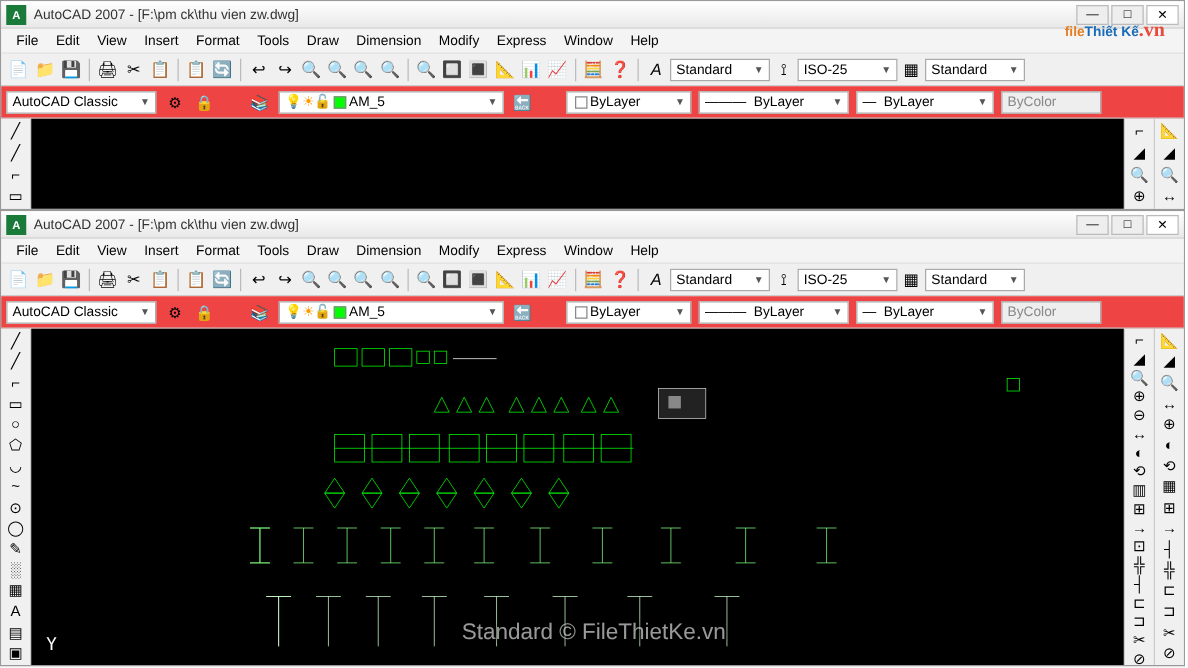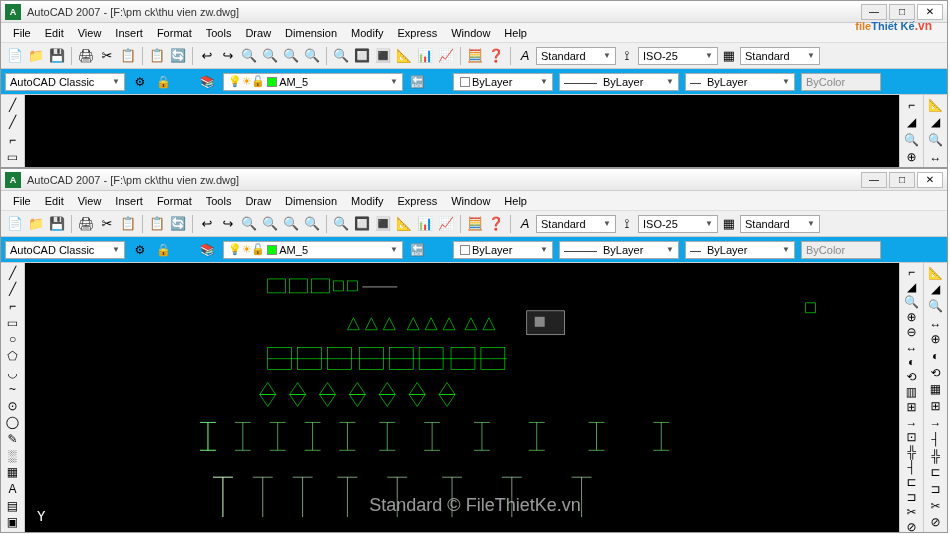--- a/index.html
+++ b/index.html
@@ -18,36 +18,36 @@
 
 .menubar { height: 20px; display: flex; align-items: center; padding: 0 6px; gap: 2px; background: #f4f4f4; border-bottom: 1px solid #ddd; }
 .menubar .menu-item { padding: 2px 6px; cursor: pointer; }
 
 .toolbar { height: 26px; display: flex; align-items: center; padding: 0 4px; gap: 1px; background: #f0f0f0; border-bottom: 1px solid #ccc; }
 .toolbar .tb-btn { width: 20px; height: 20px; display: flex; align-items: center; justify-content: center; border: 1px solid transparent; cursor: pointer; font-size: 13px; }
 .toolbar .sep { width: 1px; height: 18px; background: #bbb; margin: 0 3px; }
 .toolbar .dd { height: 18px; border: 1px solid #aaa; background: #fff; display: flex; align-items: center; padding: 0 4px; font-size: 11px; }
 .toolbar .dd-arrow { margin-left: auto; font-size: 8px; color: #555; }
 
-.workspace-bar { height: 26px; display: flex; align-items: center; padding: 0 4px; gap: 6px; background: #0ea5e9; border-bottom: 1px solid #ccc; }
+.workspace-bar { height: 26px; display: flex; align-items: center; padding: 0 4px; gap: 6px; background: #ef4444; border-bottom: 1px solid #ccc; }
 .workspace-bar .dd { height: 18px; border: 1px solid #aaa; background: #fff; display: flex; align-items: center; padding: 0 4px; font-size: 11px; }
 .workspace-bar .dd-arrow { margin-left: auto; font-size: 8px; color: #555; }
 .workspace-bar .mini-btn { width: 18px; height: 18px; display: flex; align-items: center; justify-content: center; cursor: pointer; font-size: 12px; }
 
 .main-area { display: flex; height: calc(100% - 94px); }
 .draw-toolbar, .right-toolbar { width: 24px; background: #f0f0f0; display: flex; flex-direction: column; align-items: center; padding: 2px 0; gap: 1px; border-right: 1px solid #ccc; }
 .right-toolbar { border-right: none; border-left: 1px solid #ccc; }
 .draw-toolbar .db, .right-toolbar .db { width: 20px; height: 18px; display: flex; align-items: center; justify-content: center; cursor: pointer; font-size: 12px; }
 
 .canvas { flex: 1; background: #000; position: relative; overflow: hidden; }
 .canvas .crosshair { position: absolute; color: #fff; font-family: monospace; font-size: 14px; }
 
 .watermark { position: absolute; top: 12px; right: 18px; font-size: 20px; font-weight: bold; color: #1a6bb8; z-index: 50; }
 .watermark .orange { color: #e67e22; }
-.watermark .vn { color: #e74c3c; font-size: 12px; }
+.watermark .vn { color: #e74c3c; font-size: 16px; font-family: Liberation Serif, serif; }
 .copyright { position: absolute; bottom: 18px; left: 50%; transform: translateX(-50%); color: rgba(255,255,255,0.6); font-size: 18px; font-weight: 500; z-index: 50; text-shadow: 0 0 4px rgba(0,0,0,0.8); }
 
 .layer-swatch { display: inline-block; width: 10px; height: 10px; margin: 0 2px; }
 .sw-green { background: #0f0; border: 1px solid #888; }
 </style>
 </head>
 <body>
 
 <div class="watermark">
   <span class="orange">file</span><span>Thiết Kế</span><span class="vn">.vn</span>

